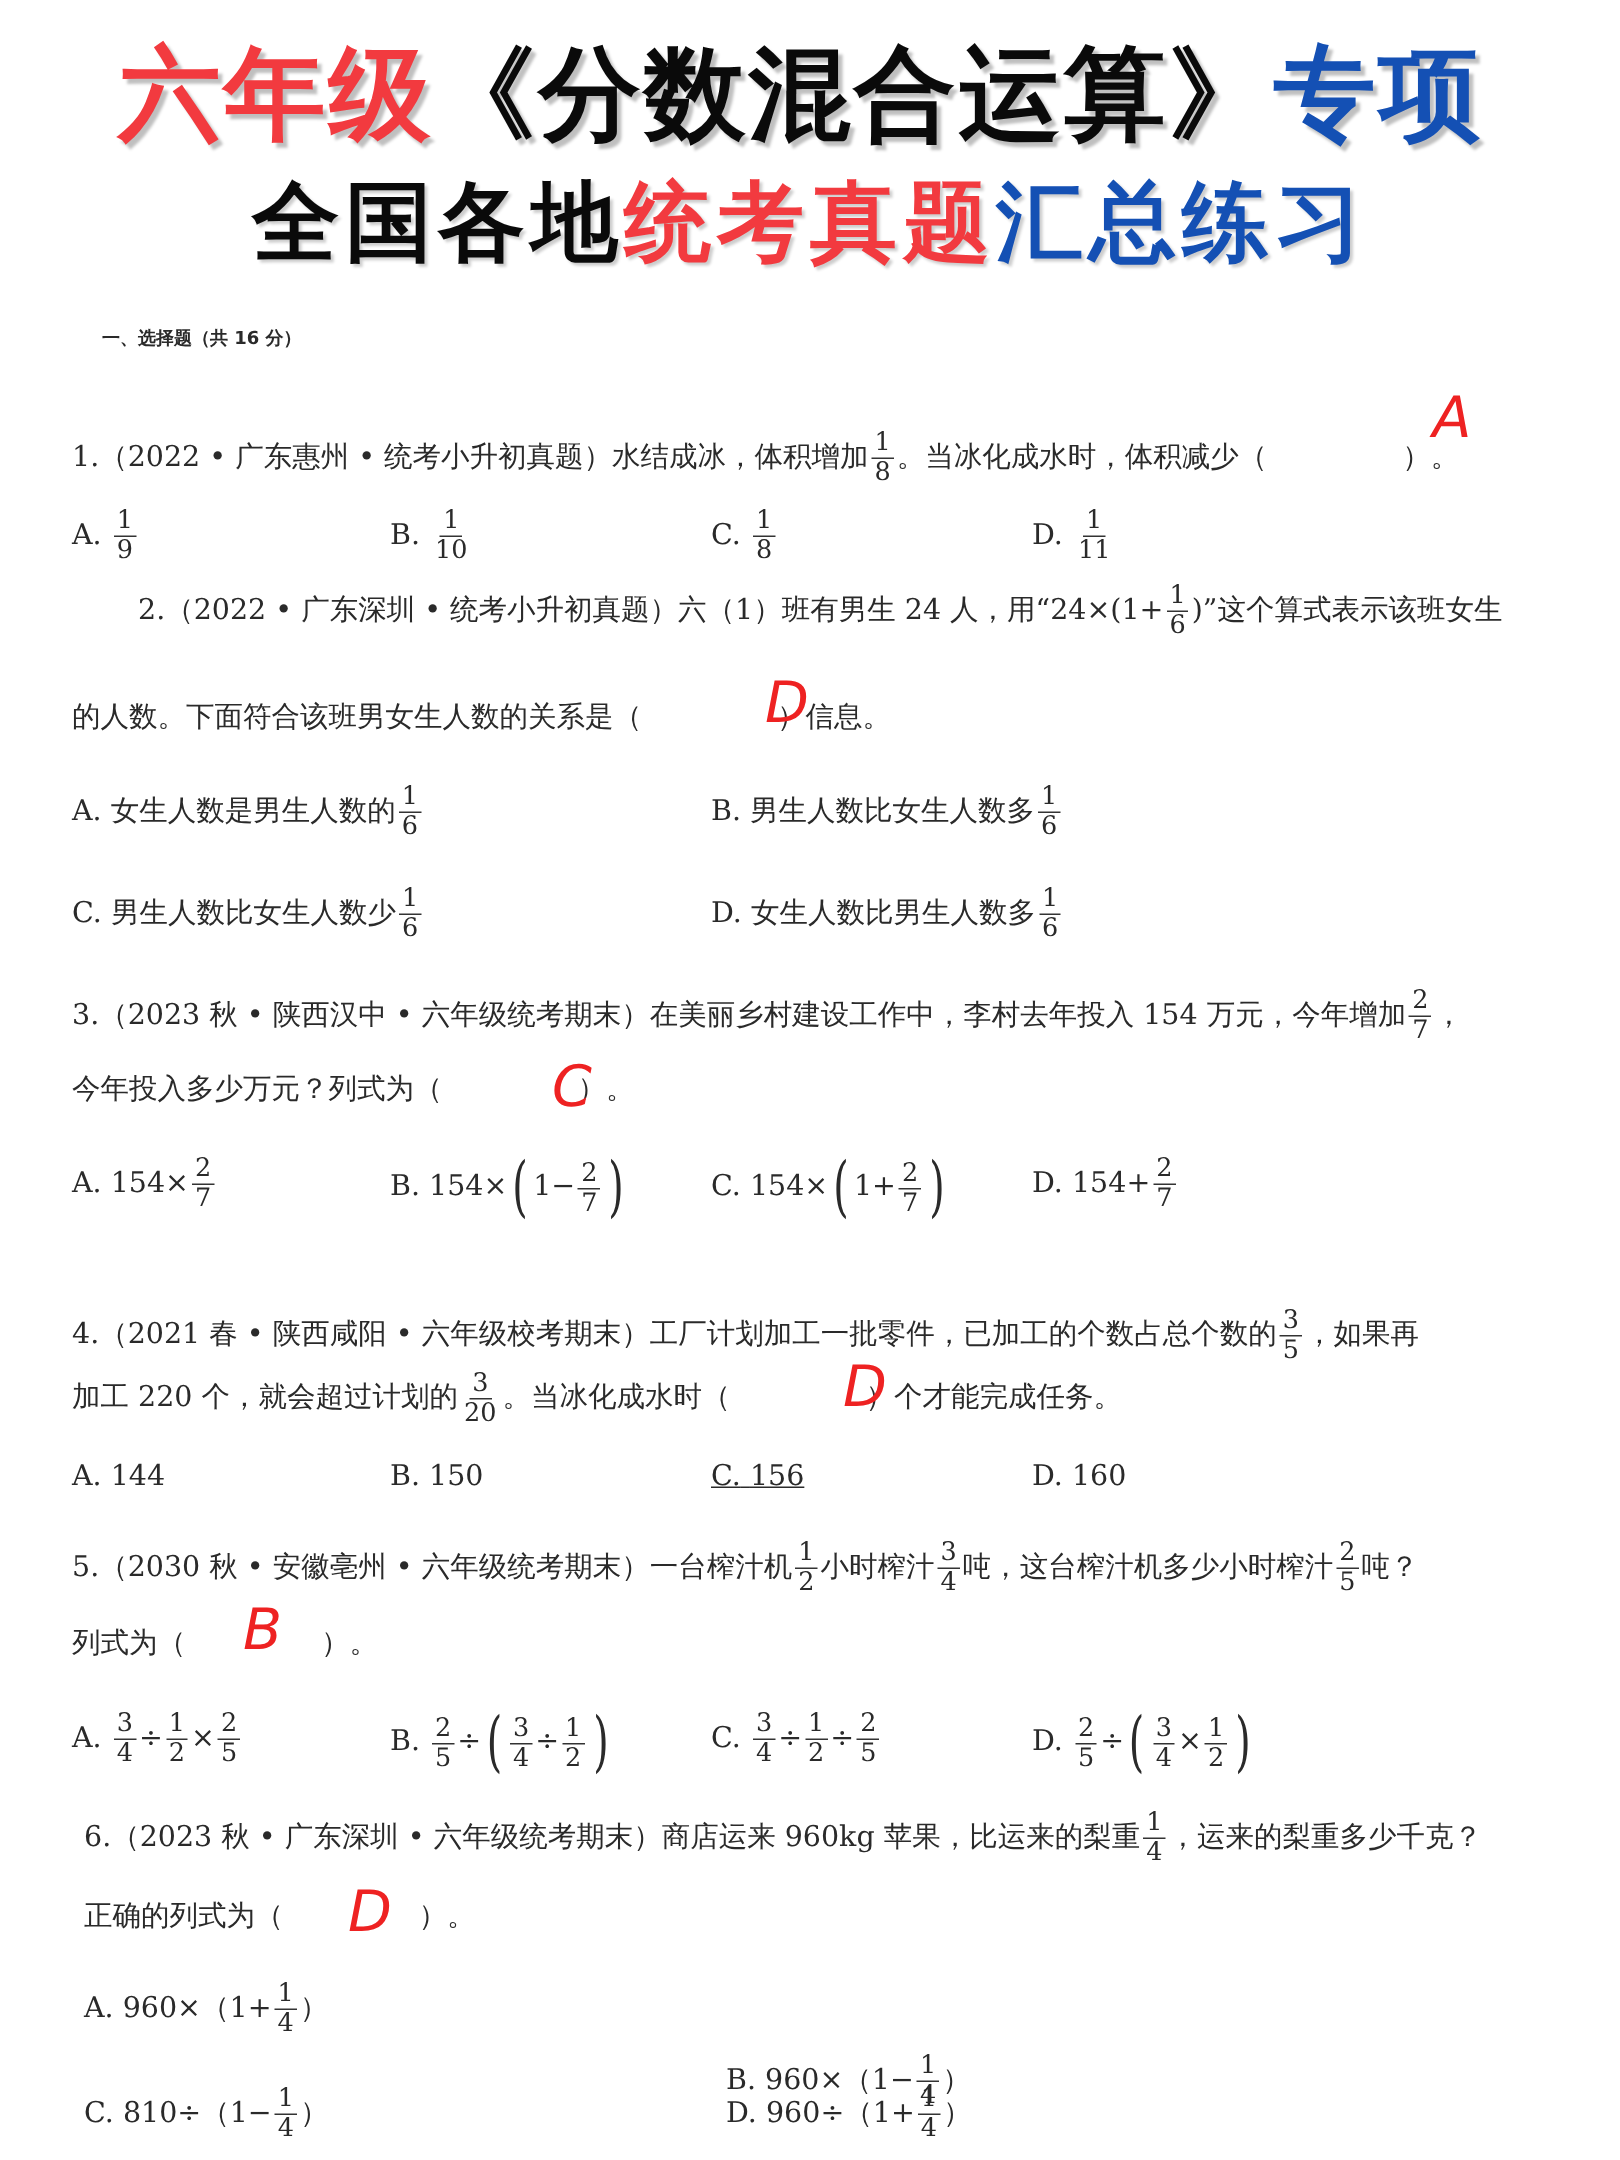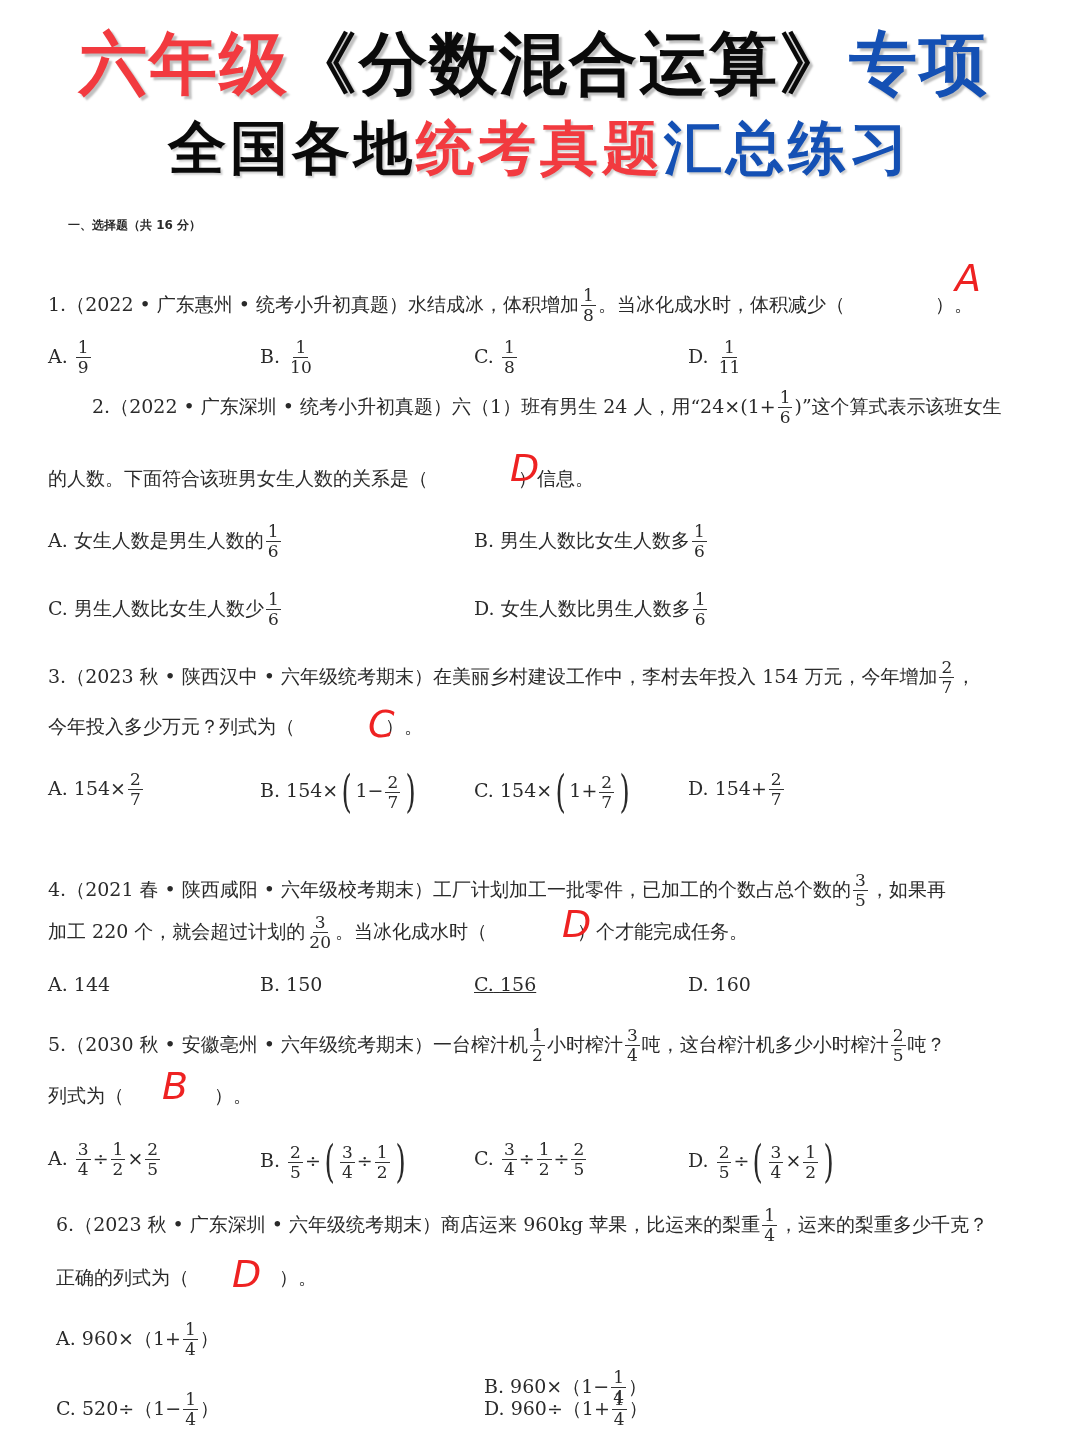--- a/index.html
+++ b/index.html
@@ -210,20 +210,20 @@
 <div class="ans" style="left:232px;top:1254px;">D</div>
 
 <div class="opt" style="left:56px;top:1320px;"><span>A.</span> <span>960×（1+</span><span class="frac">
       <span class="num">1</span>
       <span class="den">4</span>
     </span><span>）</span></div>
 <div class="opt" style="left:484px;top:1368px;"><span>B.</span> <span>960×（1−</span><span class="frac">
       <span class="num">1</span>
       <span class="den">4</span>
     </span><span>）</span></div>
-<div class="opt" style="left:56px;top:1390px;"><span>C.</span> <span>520÷（1−</span><span class="frac">
+<div class="opt" style="left:56px;top:1390px;"><span>C.</span> <span>810÷（1−</span><span class="frac">
       <span class="num">1</span>
       <span class="den">4</span>
     </span><span>）</span></div>
 <div class="opt" style="left:484px;top:1390px;"><span>D.</span> <span>960÷（1+</span><span class="frac">
       <span class="num">1</span>
       <span class="den">4</span>
     </span><span>）</span></div>
 
 </body></html>

